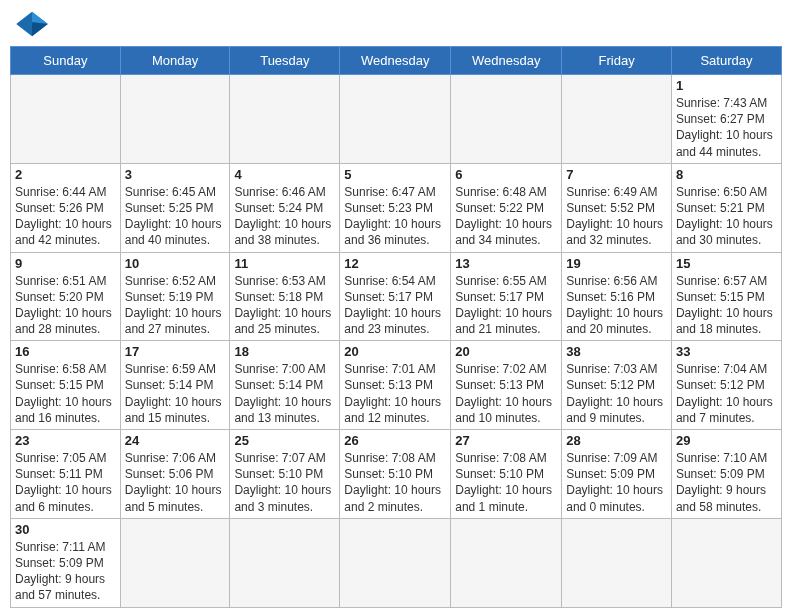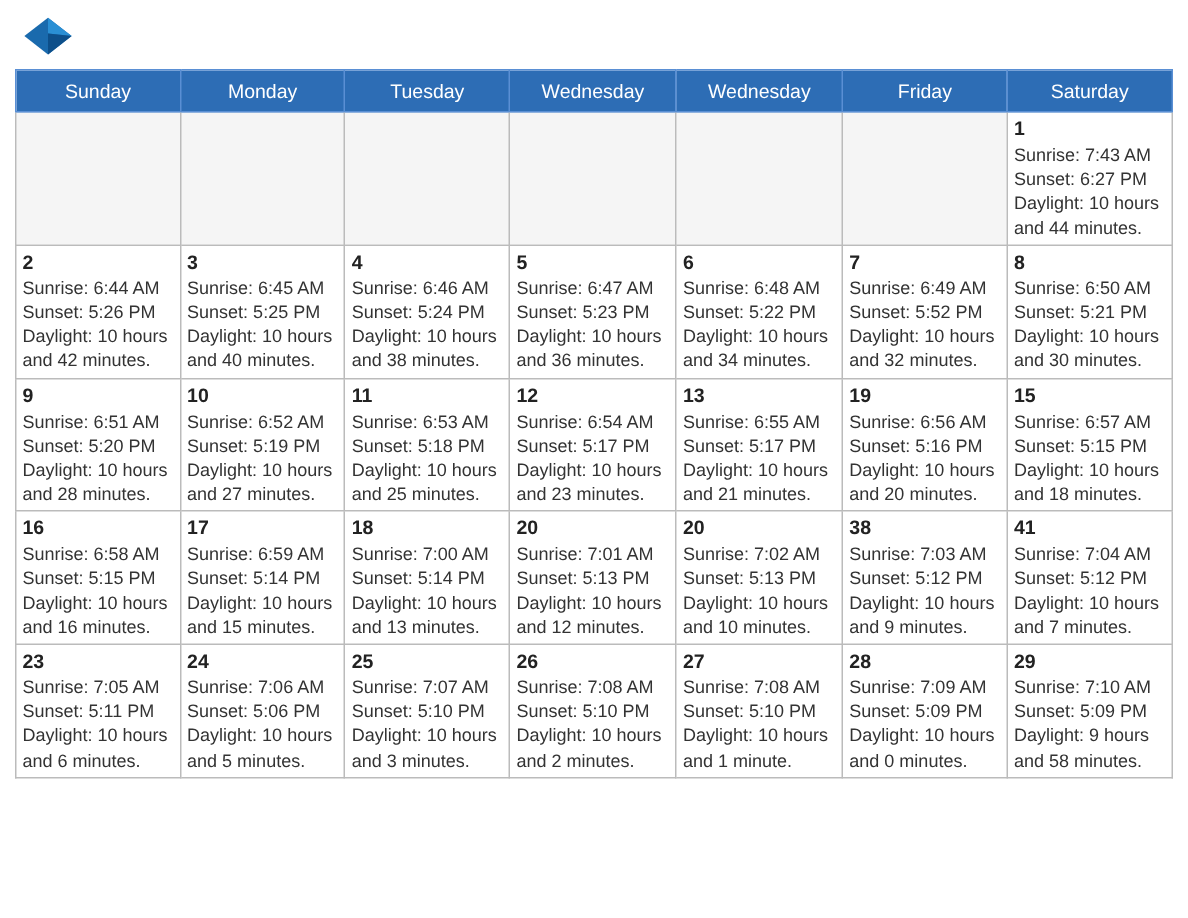--- a/index.html
+++ b/index.html
@@ -256,21 +256,21 @@
 Sunset: 5:13 PM
 Daylight: 10 hours and 10 minutes.</div>
         </td>
         <td>
           <span class="day-number">38</span>
           <div class="day-info">Sunrise: 7:03 AM
 Sunset: 5:12 PM
 Daylight: 10 hours and 9 minutes.</div>
         </td>
         <td>
-          <span class="day-number">41</span>
+          <span class="day-number">33</span>
           <div class="day-info">Sunrise: 7:04 AM
 Sunset: 5:12 PM
 Daylight: 10 hours and 7 minutes.</div>
         </td>
       </tr>
       <tr>
         <td>
           <span class="day-number">23</span>
           <div class="day-info">Sunrise: 7:05 AM
 Sunset: 5:11 PM
@@ -306,14 +306,28 @@
 Sunset: 5:09 PM
 Daylight: 10 hours and 0 minutes.</div>
         </td>
         <td>
           <span class="day-number">29</span>
           <div class="day-info">Sunrise: 7:10 AM
 Sunset: 5:09 PM
 Daylight: 9 hours and 58 minutes.</div>
         </td>
       </tr>
+      <tr class="last-row">
+        <td>
+          <span class="day-number">30</span>
+          <div class="day-info">Sunrise: 7:11 AM
+Sunset: 5:09 PM
+Daylight: 9 hours and 57 minutes.</div>
+        </td>
+        <td class="empty"></td>
+        <td class="empty"></td>
+        <td class="empty"></td>
+        <td class="empty"></td>
+        <td class="empty"></td>
+        <td class="empty"></td>
+      </tr>
     </tbody>
 </table>
 
 </body></html>

